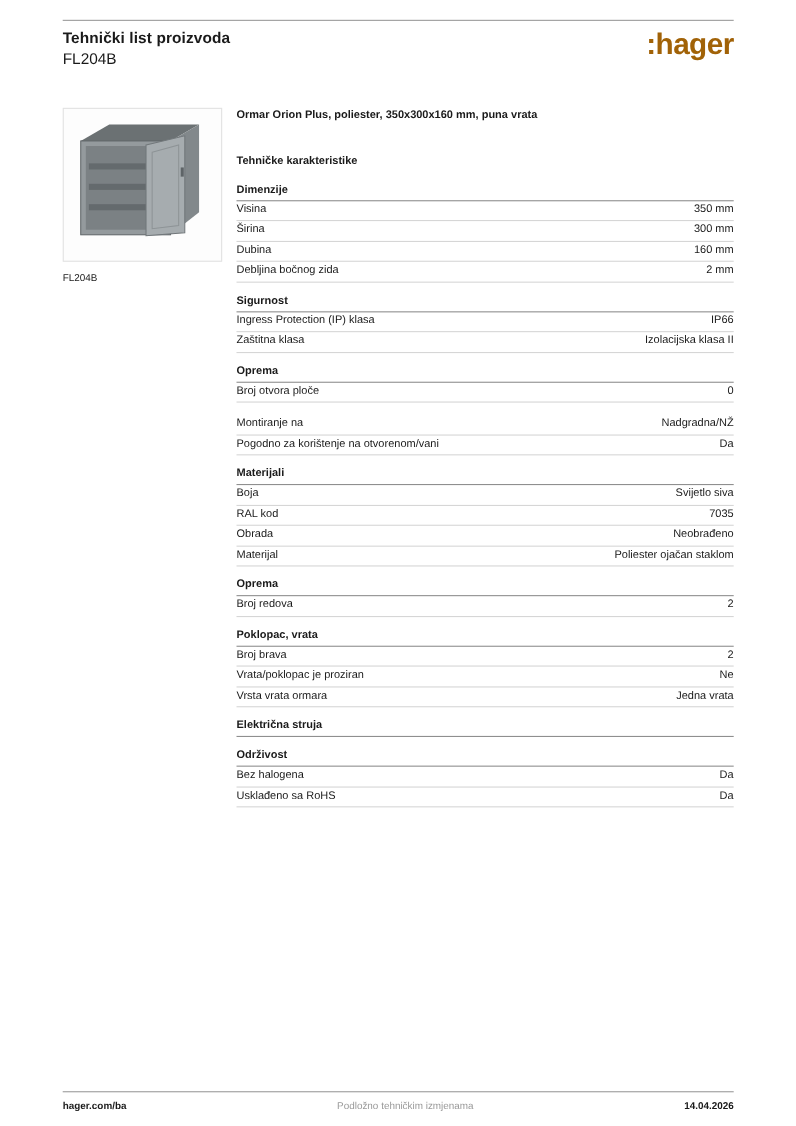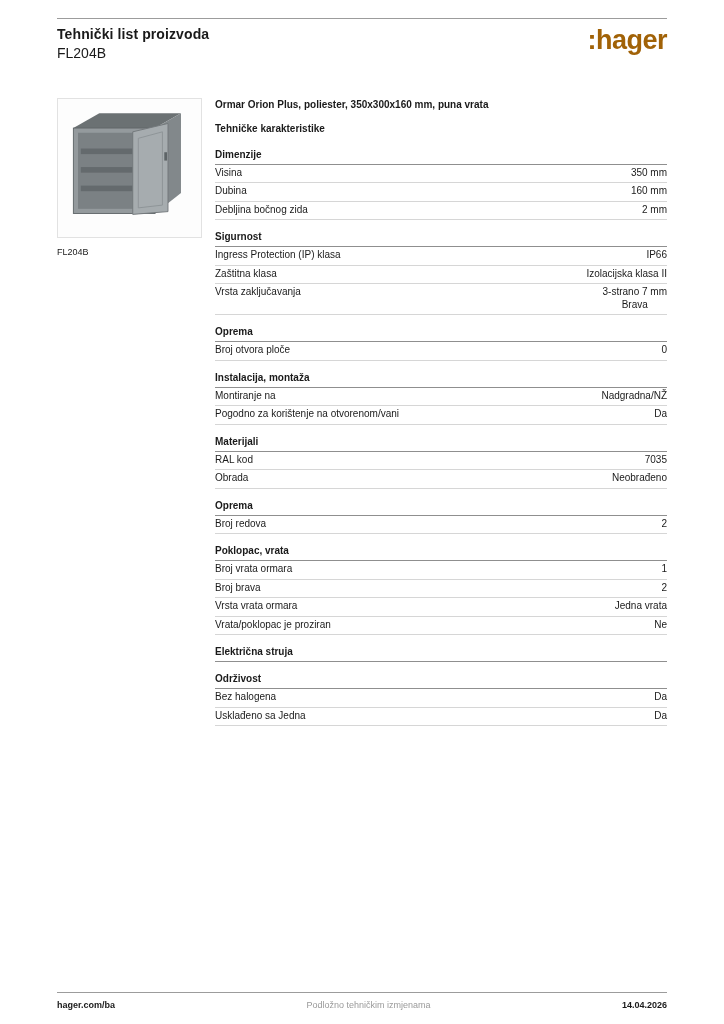--- a/index.html
+++ b/index.html
@@ -20,21 +20,21 @@
 
   
   .main { display: flex; gap: 13px; margin-top: 37px; }
   .left-col { flex: 0 0 145px; width: 145px; }
   .product-image { width: 145px; height: 140px; border: 1px solid #e2e2e2; background: #fdfdfd; display: flex; align-items: center; justify-content: center; }
   .product-image svg { display: block; }
   .image-caption { font-size: 9px; margin-top: 9px; color: #1a1a1a; }
   .right-col { flex: 1; min-width: 0; }
 
   .description { font-size: 10px; font-weight: bold; line-height: 1.35; }
-  .char-title { font-size: 10px; font-weight: bold; margin-top: 11px; margin-bottom: 15px; }
+  .char-title { font-size: 10px; font-weight: bold; margin-top: 29px; margin-bottom: 15px; }
 
   
   .section { margin-bottom: 11px; }
   .section-title { font-size: 10px; font-weight: bold; padding-bottom: 4px; border-bottom: 1px solid #8f8f8f; }
   .row { display: flex; justify-content: space-between; align-items: flex-start; gap: 23px; padding: 2px 0 3px 0; border-bottom: 1px solid #d6d6d6; font-size: 10px; line-height: 1.25; }
   .row .label { text-align: left; color: #1a1a1a; }
   .row .value { text-align: center; white-space: pre-line; color: #1a1a1a; }
 
   
   .footer { position: absolute; left: 57px; right: 57px; bottom: 14px; border-top: 1px solid #9c9c9c; padding-top: 7px; display: flex; justify-content: space-between; align-items: baseline; font-size: 9px; }
@@ -81,20 +81,24 @@
       <h2 class="char-title">Tehničke karakteristike</h2>
       <div id="sections">
   <div class="section">
     <h3 class="section-title">Dimenzije</h3>
     <div class="rows">
   <div class="row">
     <span class="label">Visina</span>
     <span class="value">350 mm</span>
   </div>
 
+  <div class="row">
+    <span class="label">Širina</span>
+    <span class="value">300 mm</span>
+  </div>
 
   <div class="row">
     <span class="label">Dubina</span>
     <span class="value">160 mm</span>
   </div>
 
   <div class="row">
     <span class="label">Debljina bočnog zida</span>
     <span class="value">2 mm</span>
   </div>
@@ -107,120 +111,118 @@
   <div class="row">
     <span class="label">Ingress Protection (IP) klasa</span>
     <span class="value">IP66</span>
   </div>
 
   <div class="row">
     <span class="label">Zaštitna klasa</span>
     <span class="value">Izolacijska klasa II</span>
   </div>
 
-  <div class="row">
-    <span class="label">Vrsta zaključavanja</span>
-    <span class="value">3-strano 7 mm
-Brava</span>
-  </div>
 
 </div>
   </div>
 
   <div class="section">
     <h3 class="section-title">Oprema</h3>
     <div class="rows">
   <div class="row">
     <span class="label">Broj otvora ploče</span>
     <span class="value">0</span>
   </div>
 </div>
   </div>
 
   <div class="section">
-    <h3 class="section-title">Instalacija, montaža</h3>
     <div class="rows">
   <div class="row">
     <span class="label">Montiranje na</span>
     <span class="value">Nadgradna/NŽ</span>
   </div>
 
   <div class="row">
     <span class="label">Pogodno za korištenje na otvorenom/vani</span>
     <span class="value">Da</span>
   </div>
 </div>
   </div>
 
   <div class="section">
     <h3 class="section-title">Materijali</h3>
     <div class="rows">
+  <div class="row">
+    <span class="label">Boja</span>
+    <span class="value">Svijetlo siva</span>
+  </div>
 
   <div class="row">
     <span class="label">RAL kod</span>
     <span class="value">7035</span>
   </div>
 
   <div class="row">
     <span class="label">Obrada</span>
     <span class="value">Neobrađeno</span>
   </div>
 
+  <div class="row">
+    <span class="label">Materijal</span>
+    <span class="value">Poliester ojačan staklom</span>
+  </div>
 </div>
   </div>
 
   <div class="section">
     <h3 class="section-title">Oprema</h3>
     <div class="rows">
   <div class="row">
     <span class="label">Broj redova</span>
     <span class="value">2</span>
   </div>
 </div>
   </div>
 
   <div class="section">
     <h3 class="section-title">Poklopac, vrata</h3>
     <div class="rows">
-  <div class="row">
-    <span class="label">Broj vrata ormara</span>
-    <span class="value">1</span>
-  </div>
 
   <div class="row">
     <span class="label">Broj brava</span>
     <span class="value">2</span>
   </div>
 
   <div class="row">
+    <span class="label">Vrata/poklopac je proziran</span>
+    <span class="value">Ne</span>
+  </div>
+
+  <div class="row">
     <span class="label">Vrsta vrata ormara</span>
     <span class="value">Jedna vrata</span>
   </div>
-
-  <div class="row">
-    <span class="label">Vrata/poklopac je proziran</span>
-    <span class="value">Ne</span>
-  </div>
 </div>
   </div>
 
   <div class="section">
     <h3 class="section-title">Električna struja</h3>
   </div>
 
   <div class="section">
     <h3 class="section-title">Održivost</h3>
     <div class="rows">
   <div class="row">
     <span class="label">Bez halogena</span>
     <span class="value">Da</span>
   </div>
 
   <div class="row">
-    <span class="label">Usklađeno sa Jedna</span>
+    <span class="label">Usklađeno sa RoHS</span>
     <span class="value">Da</span>
   </div>
 </div>
   </div>
 </div>
     </section>
 
   </div>
 
   <footer class="footer">

